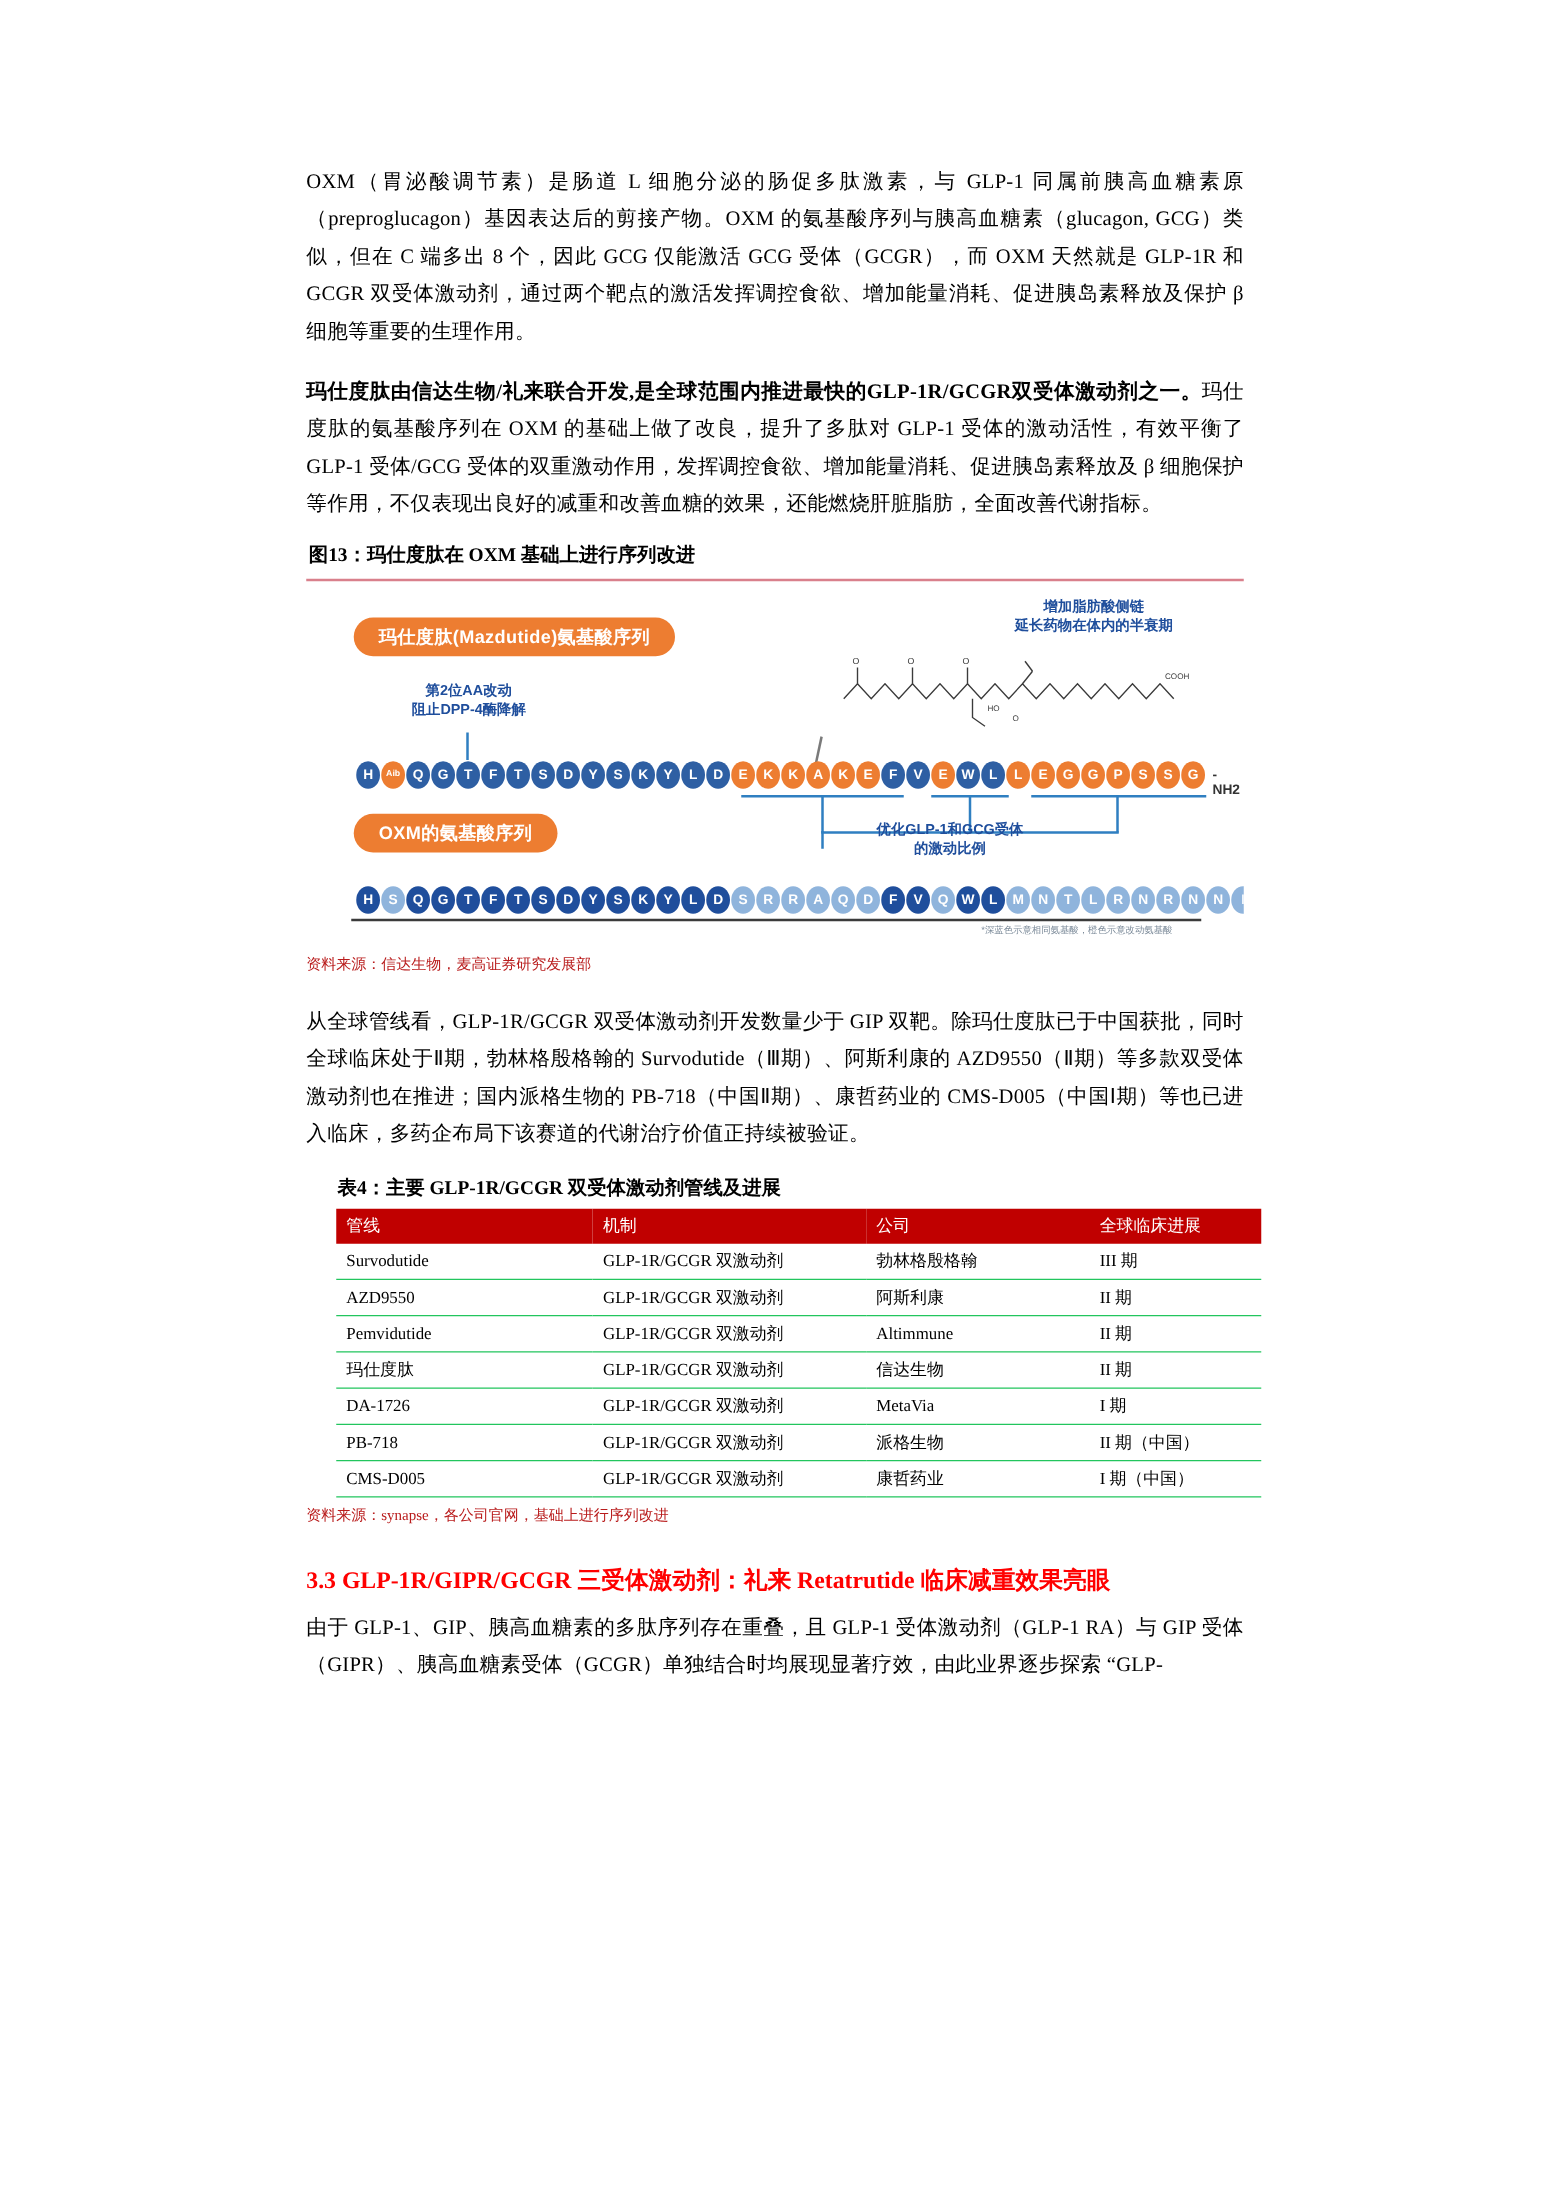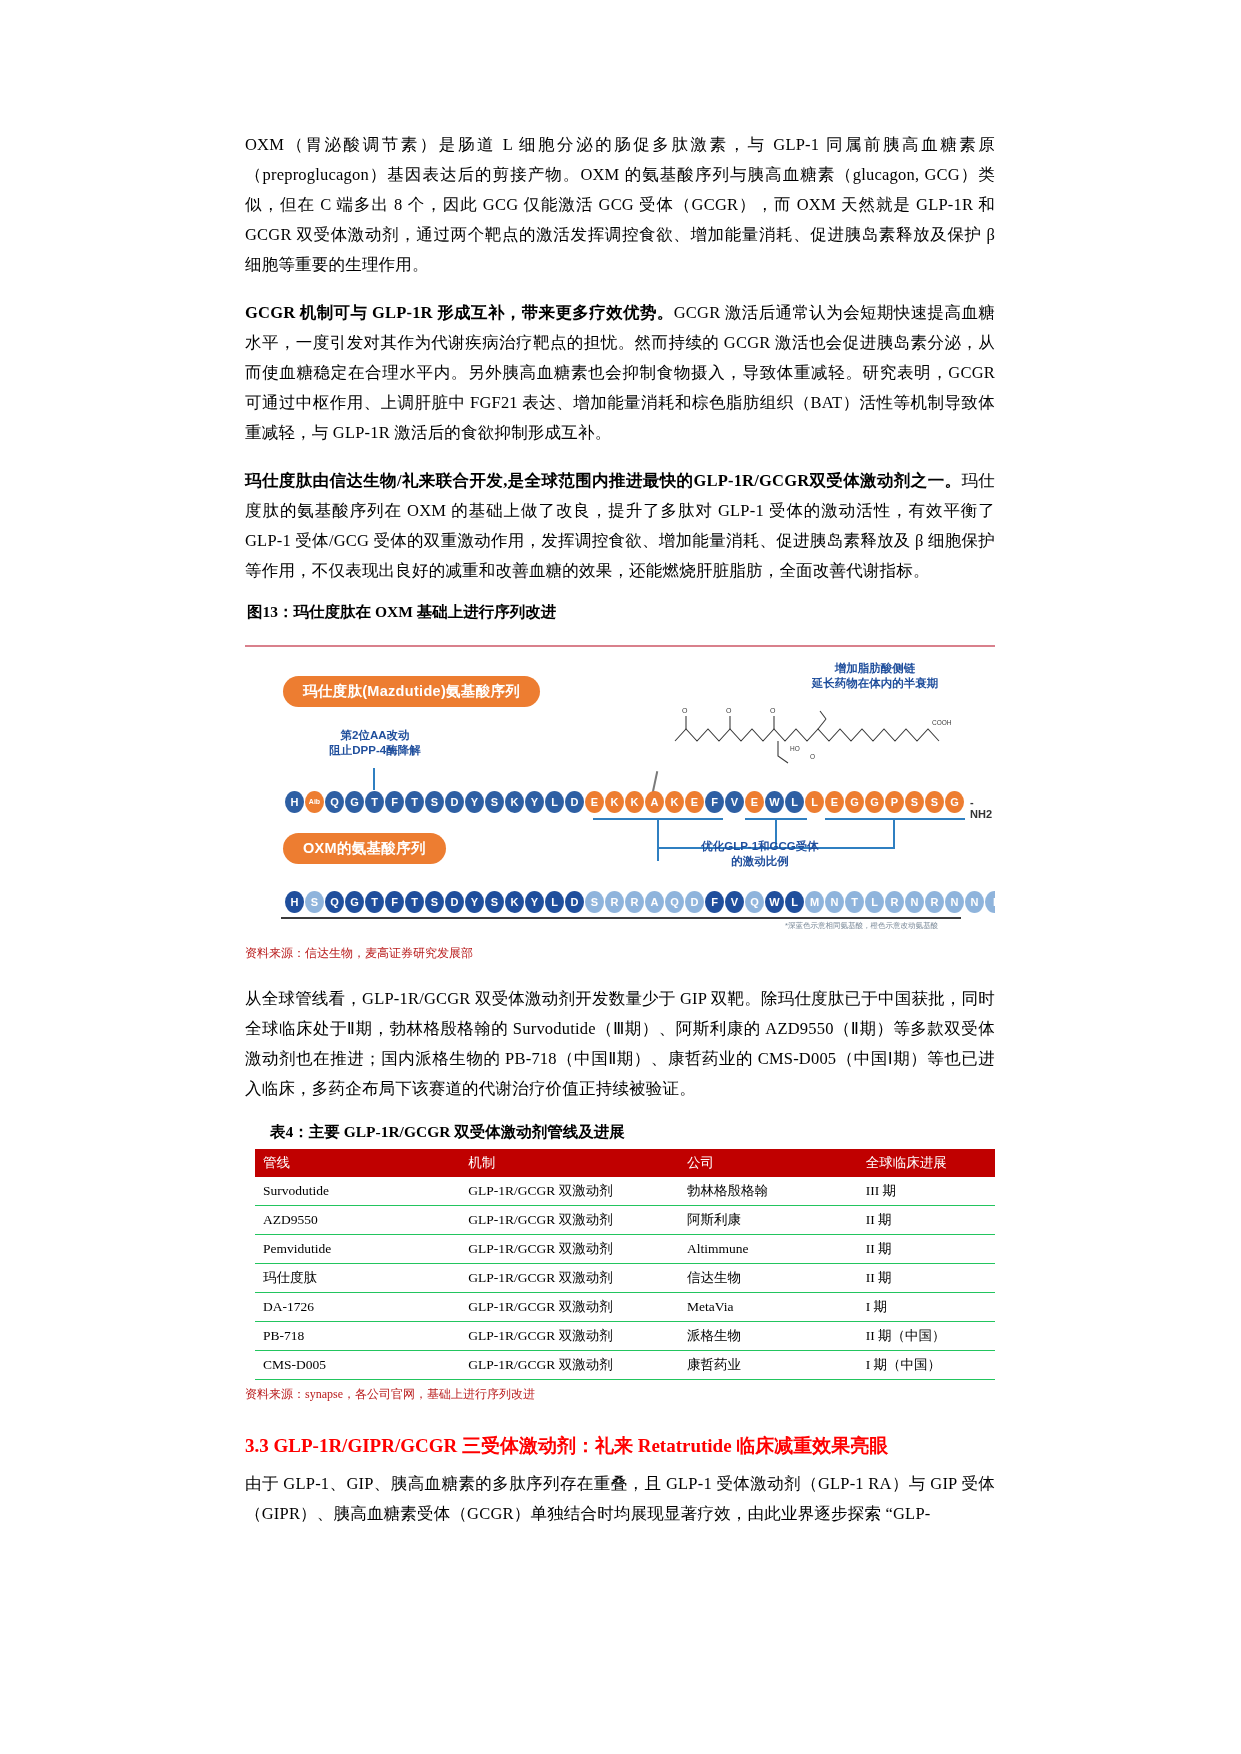--- a/index.html
+++ b/index.html
@@ -38,21 +38,21 @@
     font-family: "Liberation Serif", serif;
     letter-spacing: 0.2px;
   }
   p.para.tight { margin-bottom: 16px; }
   .bold-lead { font-weight: bold; }
 
   
   .fig-title {
     font-size: 15.5px;
     font-weight: bold;
-    margin: 16px 0 22px 2px;
+    margin: 16px 0 8px 2px;
     font-family: "Liberation Serif", serif;
   }
   .fig-rule {
     height: 1.5px;
     background: #d9808c;
     width: 100%;
     margin-bottom: 4px;
   }
   .figure-box {
     position: relative;
@@ -146,21 +146,21 @@
   
   .tbl-title {
     font-size: 15.5px;
     font-weight: bold;
     margin: 10px 0 6px 25px;
     font-family: "Liberation Serif", serif;
   }
   table.pipeline {
     border-collapse: collapse;
     width: 740px;
-    margin-left: 10px;
+    margin-left: 24px;
     font-family: "Liberation Serif", serif;
     font-size: 13.5px;
   }
   table.pipeline thead th {
     background: #c00000;
     color: #ffffff;
     text-align: left;
     font-weight: normal;
     padding: 5px 8px;
     font-size: 13.5px;
@@ -187,21 +187,20 @@
   }
 </style>
 </head>
 <body>
 
 <div class="page">
   <div class="content">
 
     <p class="para">OXM（胃泌酸调节素）是肠道 L 细胞分泌的肠促多肽激素，与 GLP-1 同属前胰高血糖素原（preproglucagon）基因表达后的剪接产物。OXM 的氨基酸序列与胰高血糖素（glucagon, GCG）类似，但在 C 端多出 8 个，因此 GCG 仅能激活 GCG 受体（GCGR），而 OXM 天然就是 GLP-1R 和 GCGR 双受体激动剂，通过两个靶点的激活发挥调控食欲、增加能量消耗、促进胰岛素释放及保护 β 细胞等重要的生理作用。</p>
 
-    <p class="para"><span class="bold-lead">GCGR 机制可与 GLP-1R 形成互补，带来更多疗效优势。</span><span>GCGR 激活后通常认为会短期快速提高血糖水平，一度引发对其作为代谢疾病治疗靶点的担忧。然而持续的 GCGR 激活也会促进胰岛素分泌，从而使血糖稳定在合理水平内。另外胰高血糖素也会抑制食物摄入，导致体重减轻。研究表明，GCGR 可通过中枢作用、上调肝脏中 FGF21 表达、增加能量消耗和棕色脂肪组织（BAT）活性等机制导致体重减轻，与 GLP-1R 激活后的食欲抑制形成互补。</span></p>
 
     <p class="para tight"><span class="bold-lead">玛仕度肽由信达生物/礼来联合开发,是全球范围内推进最快的GLP-1R/GCGR双受体激动剂之一。</span><span>玛仕度肽的氨基酸序列在 OXM 的基础上做了改良，提升了多肽对 GLP-1 受体的激动活性，有效平衡了 GLP-1 受体/GCG 受体的双重激动作用，发挥调控食欲、增加能量消耗、促进胰岛素释放及 β 细胞保护等作用，不仅表现出良好的减重和改善血糖的效果，还能燃烧肝脏脂肪，全面改善代谢指标。</span></p>
 
     <div class="fig-title">图13：玛仕度肽在 OXM 基础上进行序列改进</div>
     <div class="fig-rule"></div>
 
     <div class="figure-box">
 
       <div class="pill" style="left:38px; top:25px;">玛仕度肽(Mazdutide)氨基酸序列</div>
 

